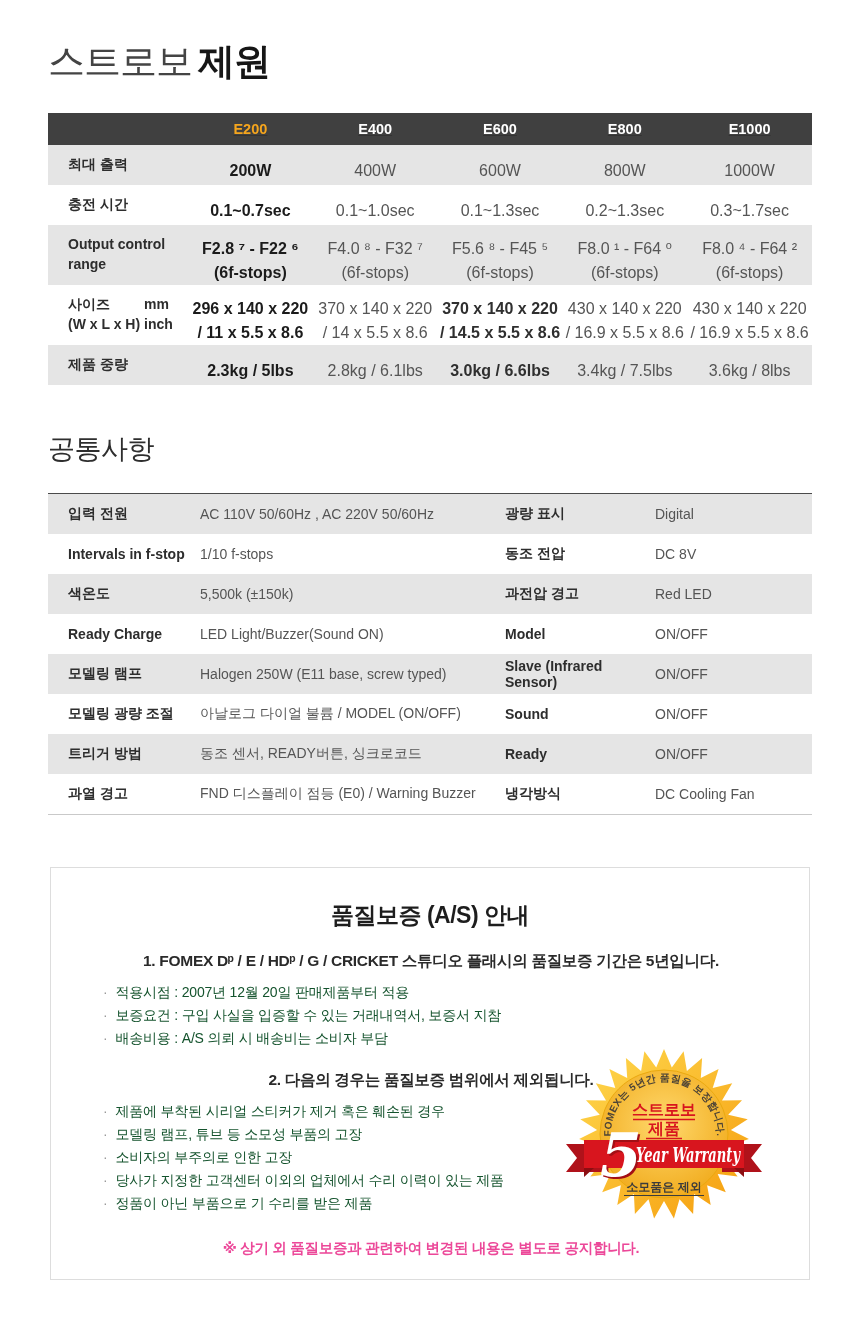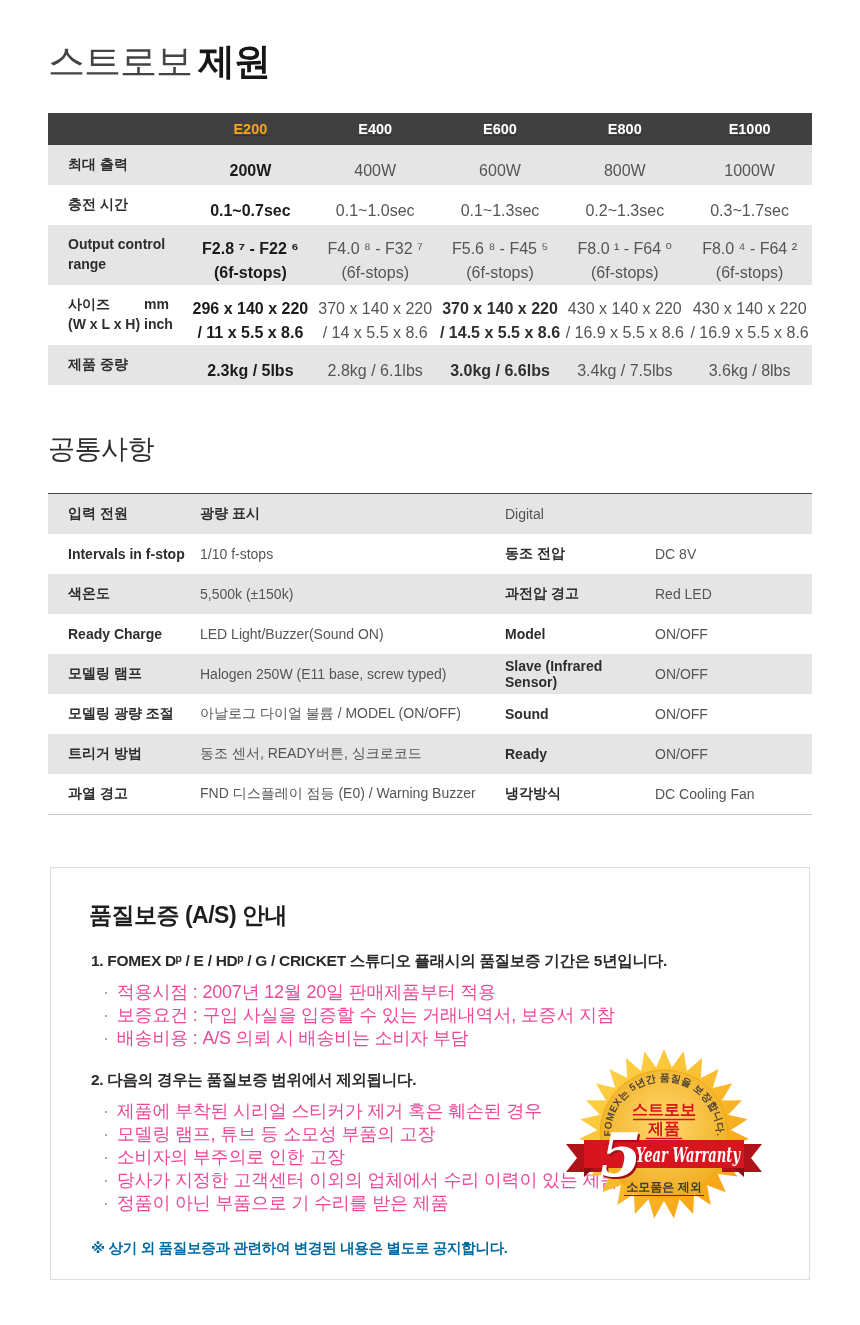--- a/index.html
+++ b/index.html
@@ -28,27 +28,27 @@
 
   
   .common-heading{margin:46px 0 0 48px;font-size:27px;font-weight:400;color:#2e2e2e;letter-spacing:-0.5px;}
   .common{margin:26px 48px 0 48px;border-top:1px solid #4a4a4a;border-bottom:1px solid #c9c9c9;}
   .crow{display:grid;grid-template-columns:132px 305px 150px auto;padding-left:20px;height:40px;align-items:center;font-size:14px;}
   .crow.odd{background:#e5e5e5;}
   .clabel{font-weight:bold;color:#2d2d2d;}
   .cvalue{color:#555;}
 
   
-  .warr{position:relative;box-sizing:border-box;margin:52px 0 0 50px;width:760px;height:413px;border:1px solid #ddd;padding:32px 38px;}
+  .warr{position:relative;box-sizing:border-box;margin:52px 0 0 50px;width:760px;height:413px;border:1px solid #ddd;padding:32px 38px;text-align:center;}
   .warr-title{margin:0;font-size:23px;font-weight:800;color:#1d1d1d;letter-spacing:-0.5px;}
   .witem{font-size:15.5px;font-weight:600;color:#2a2a2a;margin:20px 0 9px 2px;letter-spacing:-0.3px;}
   .bullets{margin-left:14px;}
-  .bullet{display:flex;font-size:18px;color:#ec4899;line-height:23px;letter-spacing:-0.2px;}
+  .bullet{display:flex;font-size:14px;color:#14532d;line-height:23px;letter-spacing:-0.2px;}
   .bullet::before{content:"·";margin-right:8px;color:#9a9a9a;}
-  .wnote{margin:24px 0 0 2px;font-size:14.5px;font-weight:bold;color:#0369a1;letter-spacing:-0.3px;}
+  .wnote{margin:24px 0 0 2px;font-size:14.5px;font-weight:bold;color:#ec4899;letter-spacing:-0.3px;}
   .badge{position:absolute;left:513px;top:176px;width:200px;height:178px;}
 </style>
 </head>
 <body>
 
 <div class="wrap">
 
   <h1 class="page-title"><span class="light">스트로보</span><span class="bold">제원</span></h1>
 
   <div class="spec">
@@ -124,20 +124,21 @@
       <div class="scell">3.4kg / 7.5lbs</div>
       <div class="scell">3.6kg / 8lbs</div>
     </div>
   </div>
 
   <h2 class="common-heading">공통사항</h2>
 
   <div class="common">
     <div class="crow odd">
       <div class="clabel">입력 전원</div>
+      <div class="cvalue">AC 110V 50/60Hz , AC 220V 50/60Hz</div>
       <div class="clabel">광량 표시</div>
       <div class="cvalue">Digital</div>
     </div>
     <div class="crow">
       <div class="clabel">Intervals in f-stop</div>
       <div class="cvalue">1/10 f-stops</div>
       <div class="clabel">동조 전압</div>
       <div class="cvalue">DC 8V</div>
     </div>
     <div class="crow odd">

